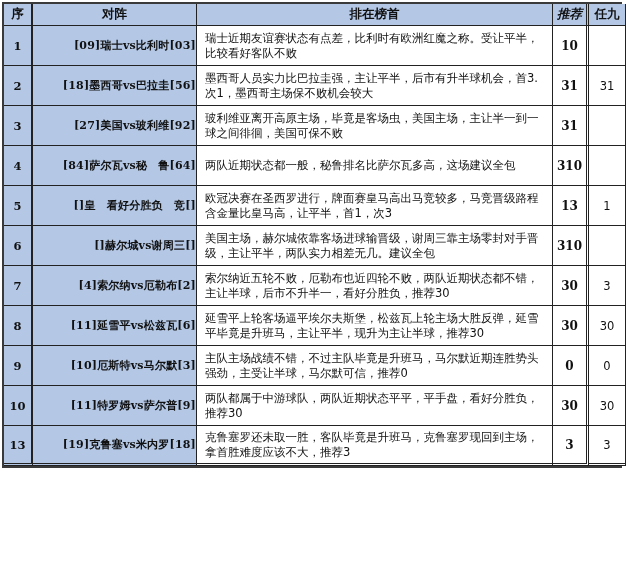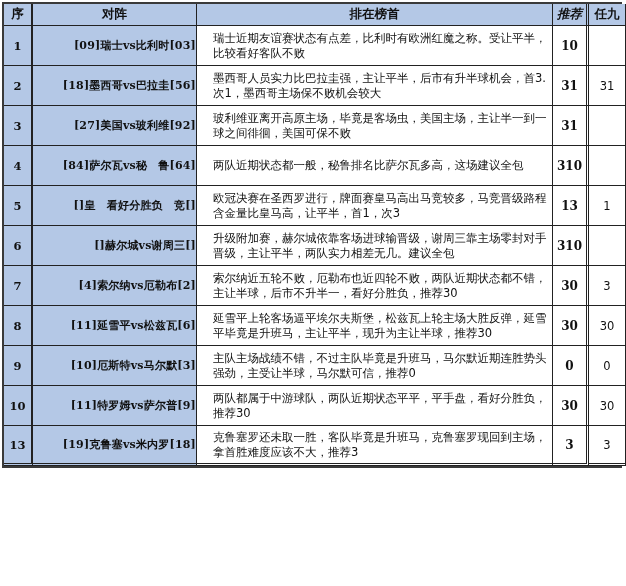--- a/index.html
+++ b/index.html
@@ -10,21 +10,21 @@
     col.c-match { width: 164px; }
     col.c-reason { width: 356px; }
     col.c-rec { width: 36px; }
     col.c-r9 { width: 37px; }
     th, td { box-sizing: border-box; padding: 0; border-right: 1px solid #222; border-bottom: 1px solid #222; }
     th { height: 22px; background: #b4c8e6; font-weight: bold; font-size: 12.5px; color: #111; text-align: center; font-family: "DejaVu Serif", serif; }
     td { height: 40px; font-size: 11.5px; color: #111; vertical-align: middle; }
     td.no, td.match { background: #b4c8e6; text-align: center; font-weight: bold; font-family: "DejaVu Serif", serif; }
     td.no { font-size: 11.5px; }
     td.match { font-size: 11px; letter-spacing: 0.2px; white-space: nowrap; text-align: right; }
-    td.reason { background: #ffffff; padding: 1px 3px 1px 16px; line-height: 15px; font-size: 11.5px; text-align: left; }
+    td.reason { background: #ffffff; padding: 1px 3px 1px 8px; line-height: 15px; font-size: 11.5px; text-align: left; }
     td.rec { background: #ffffff; text-align: center; font-weight: bold; font-family: "DejaVu Serif", serif; font-size: 12px; border-right: 3px double #222; }
     td.r9 { background: #ffffff; text-align: center; font-size: 11.5px; }
     th.rec-h { border-right: 3px double #222; font-style: italic; }
     td.no, th.no-h { border-right: 2px solid #222; }
     tr:last-child td { border-bottom: 3px double #222; }
   </style>
 </head>
 <body>
 
 <div class="wrap">
@@ -77,21 +77,21 @@
         <tr>
     <td class="no">5</td>
     <td class="match">[]皇　看好分胜负　竞[]</td>
     <td class="reason">欧冠决赛在圣西罗进行，牌面赛皇马高出马竞较多，马竞晋级路程含金量比皇马高，让平半，首1，次3</td>
     <td class="rec">13</td>
     <td class="r9">1</td>
   </tr>
         <tr>
     <td class="no">6</td>
     <td class="match">[]赫尔城vs谢周三[]</td>
-    <td class="reason">升级附加赛，赫尔城依靠客场进球输晋级，谢周三靠主场零封对手晋级，主让平半，两队实力相差无几。建议全包</td>
+    <td class="reason">美国主场，赫尔城依靠客场进球输晋级，谢周三靠主场零封对手晋级，主让平半，两队实力相差无几。建议全包</td>
     <td class="rec">310</td>
     <td class="r9"></td>
   </tr>
         <tr>
     <td class="no">7</td>
     <td class="match">[4]索尔纳vs厄勒布[2]</td>
     <td class="reason">索尔纳近五轮不败，厄勒布也近四轮不败，两队近期状态都不错，主让半球，后市不升半一，看好分胜负，推荐30</td>
     <td class="rec">30</td>
     <td class="r9">3</td>
   </tr>

